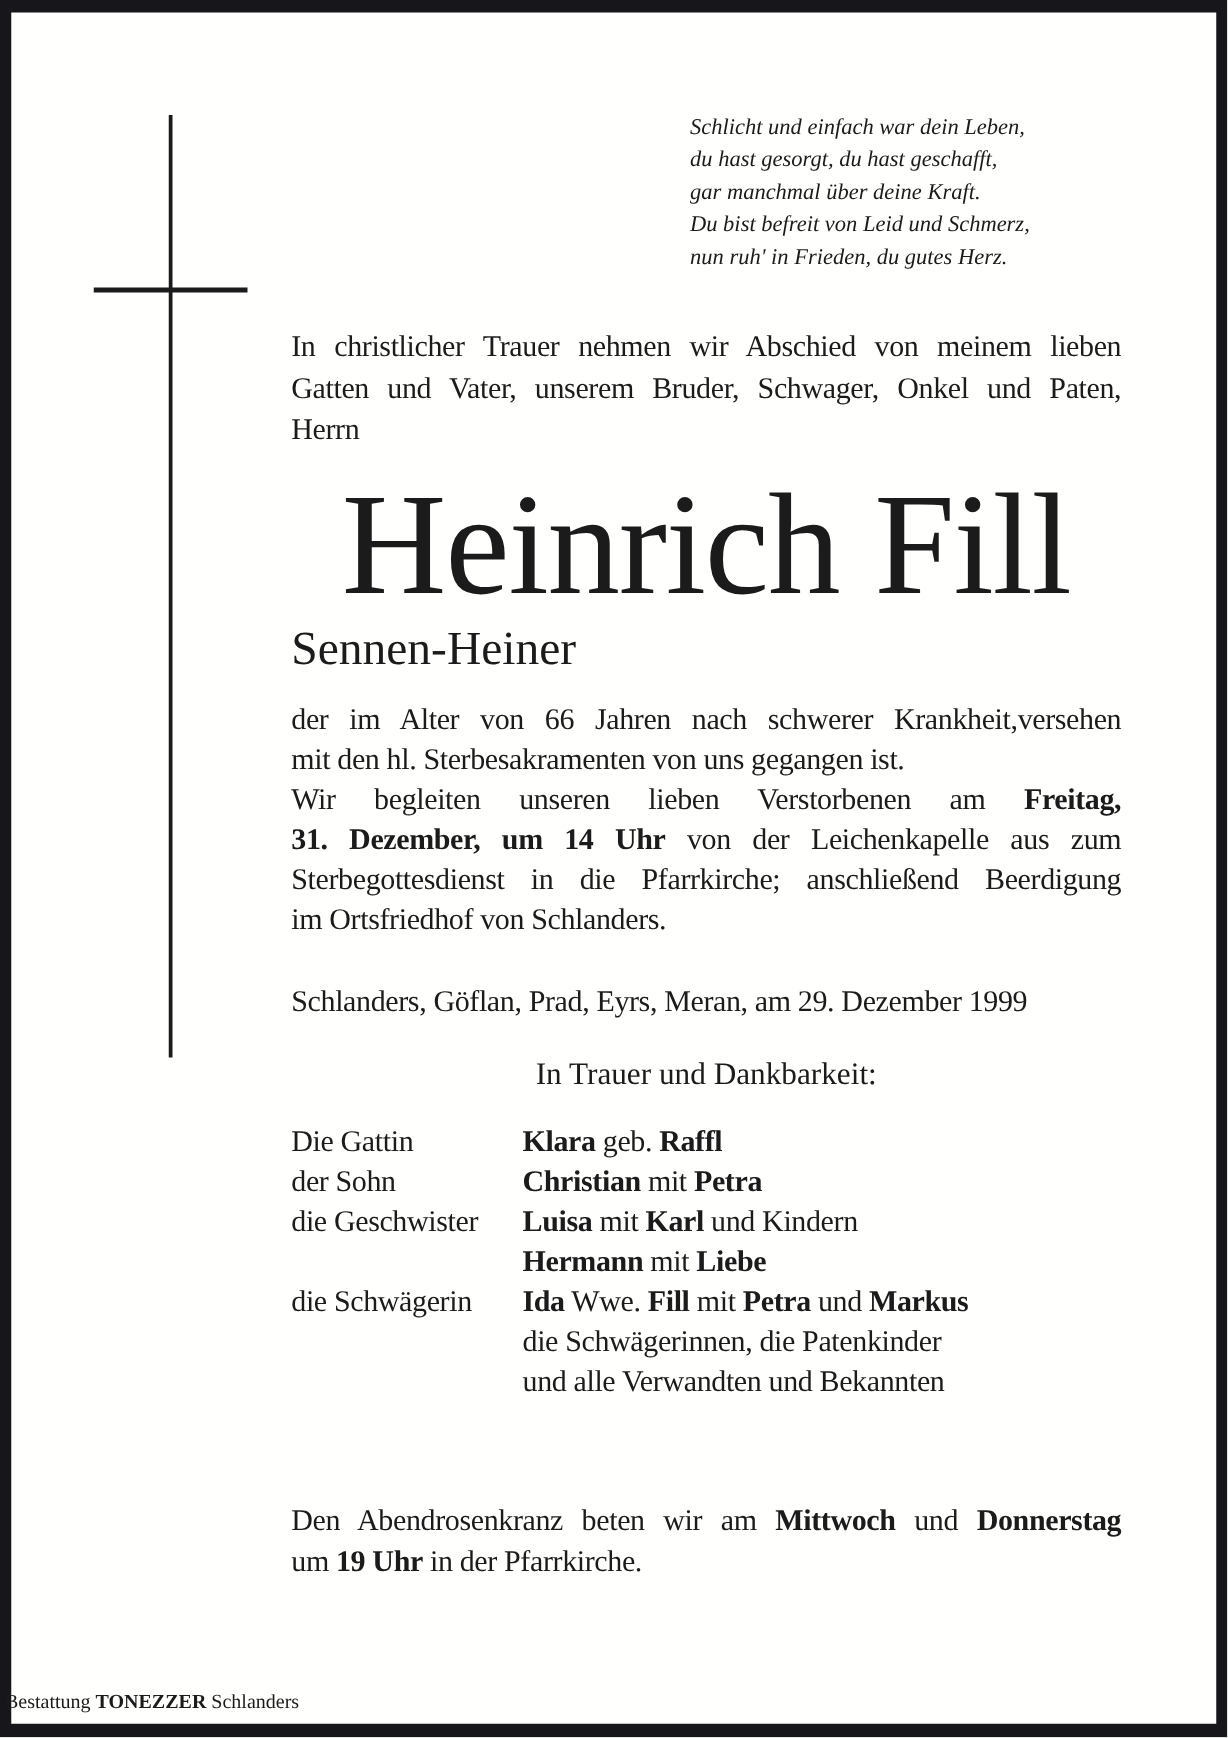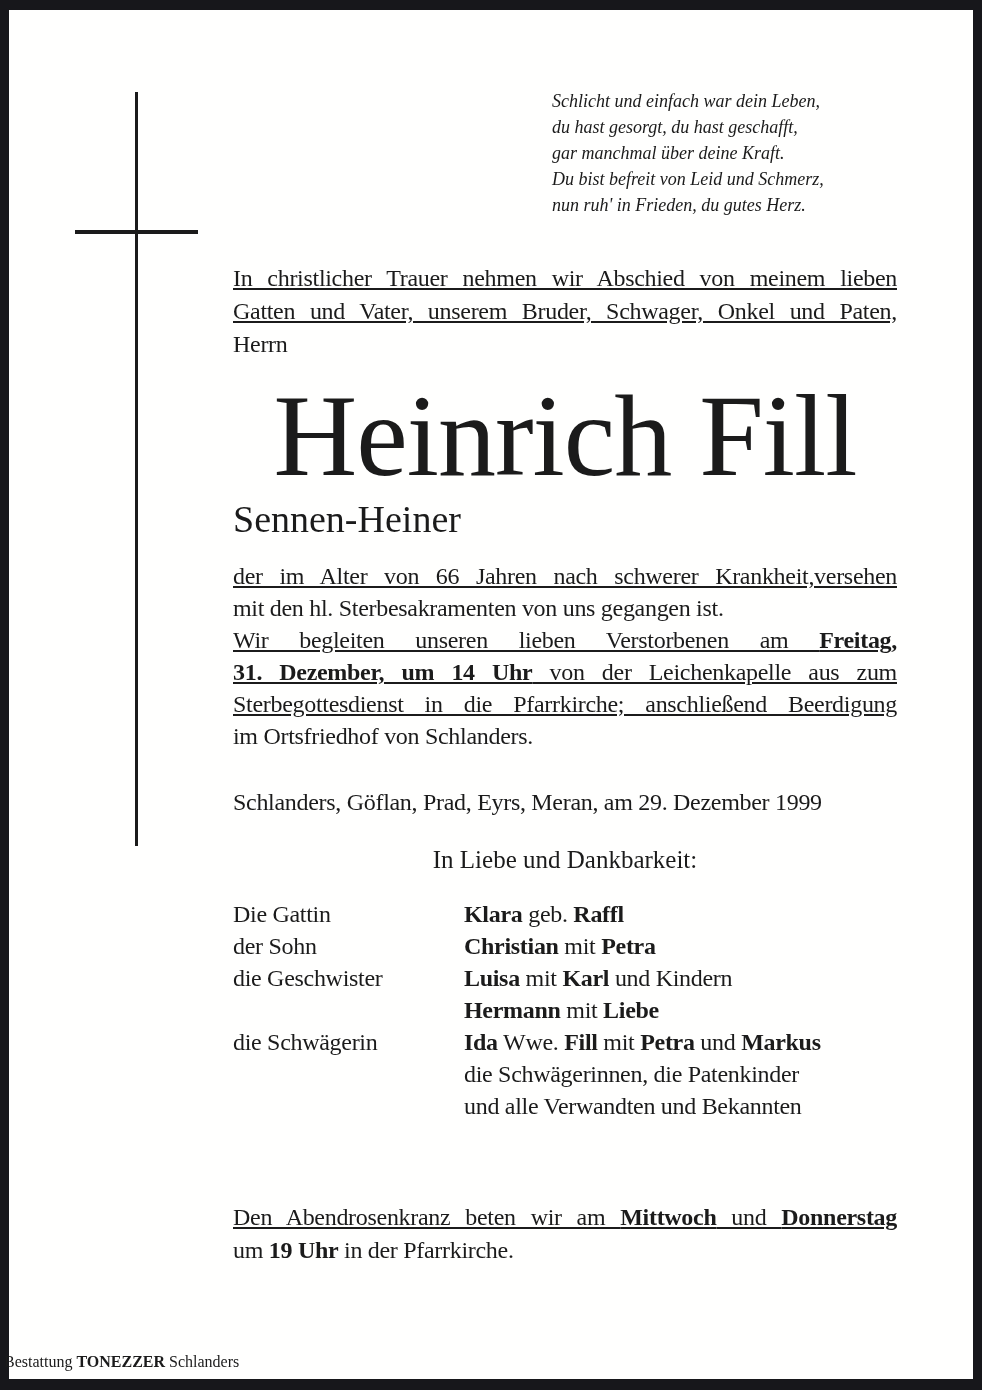--- a/index.html
+++ b/index.html
@@ -17,37 +17,37 @@
   .cross-v { position:absolute; left:135px; top:92px; width:3px; height:754px; background:var(--ink); }
   .cross-h { position:absolute; left:75px; top:230px; width:123px; height:4px; background:var(--ink); }
 
   .poem {
     position:absolute; left:552px; top:88px;
     font-style:italic; font-size:18px; line-height:26px;
   }
   .block { position:absolute; left:233px; width:664px; font-size:24px; line-height:32px; }
   .intro { top:262px; line-height:33px; }
   .tl { letter-spacing:-0.3px; }
-  .jl { text-align:justify; text-align-last:justify;text-decoration:underline; }
+  .jl { text-align:justify; text-align-last:justify; }
   .ll { text-align:left; text-align-last:left; }
 
   .name {
     position:absolute; left:233px; top:376px; width:664px; margin:0;
     text-align:center; font-size:116px; line-height:120px; font-weight:normal;
     letter-spacing:-1px; white-space:nowrap;
   }
   .housename {
     position:absolute; left:233px; top:499px; width:664px;
     font-size:38px; line-height:40px;
   }
   .announcement { top:560px; }
   .dateline { top:786px; white-space:nowrap; letter-spacing:-0.3px; }
   .liebe { top:844px; text-align:center; font-size:25px; }
   .family { top:898px; }
-  .frow { display:flex;gap:46px; }
+  .frow { display:flex; }
   .flabel { flex:0 0 185px; letter-spacing:-0.3px; }
   .fvalue { flex:1; letter-spacing:-0.3px; }
   .rosary { top:1157px; line-height:33px;margin-top:44px; }
   .credit { position:absolute; left:4px; top:1352px; font-size:16px; line-height:20px; }
   .b { font-weight:bold; }
 </style>
 </head>
 <body>
 
 <div class="page">
@@ -80,21 +80,21 @@
     <div class="tl jl"><span>der im Alter von 66 Jahren nach schwerer Krankheit,versehen</span></div>
     <div class="tl ll"><span>mit den hl. Sterbesakramenten von uns gegangen ist.</span></div>
     <div class="tl jl"><span>Wir begleiten unseren lieben Verstorbenen am </span><span class="b">Freitag,</span></div>
     <div class="tl jl"><span class="b">31. Dezember, um 14 Uhr</span><span> von der Leichenkapelle aus zum</span></div>
     <div class="tl jl"><span>Sterbegottesdienst in die Pfarrkirche; anschließend Beerdigung</span></div>
     <div class="tl ll"><span>im Ortsfriedhof von Schlanders.</span></div>
   </div>
 
   <div class="block dateline">Schlanders, Göflan, Prad, Eyrs, Meran, am 29. Dezember 1999</div>
 
-  <div class="block liebe">In Liebe und Dankbarkeit:</div>
+  <div class="block liebe">In Trauer und Dankbarkeit:</div>
 
   <div class="block family">
     <div class="frow">
       <div class="flabel">Die Gattin</div>
       <div class="fvalue"><span class="b">Klara</span><span> geb. </span><span class="b">Raffl</span></div>
     </div>
     <div class="frow">
       <div class="flabel">der Sohn</div>
       <div class="fvalue"><span class="b">Christian</span><span> mit </span><span class="b">Petra</span></div>
     </div>

